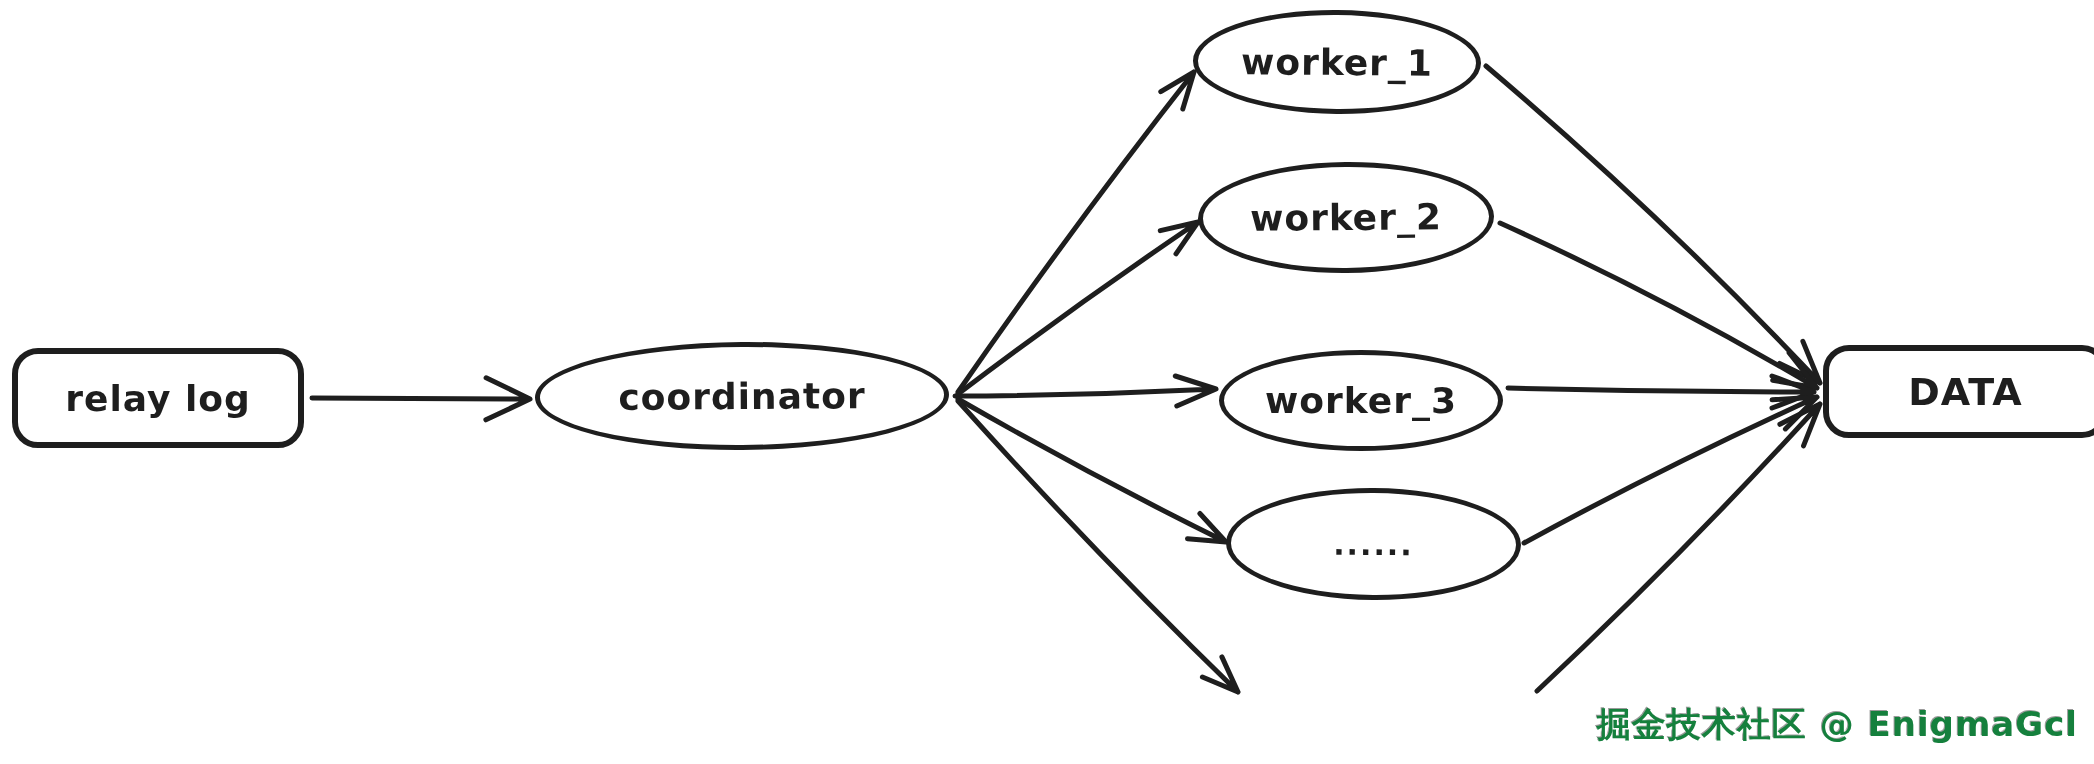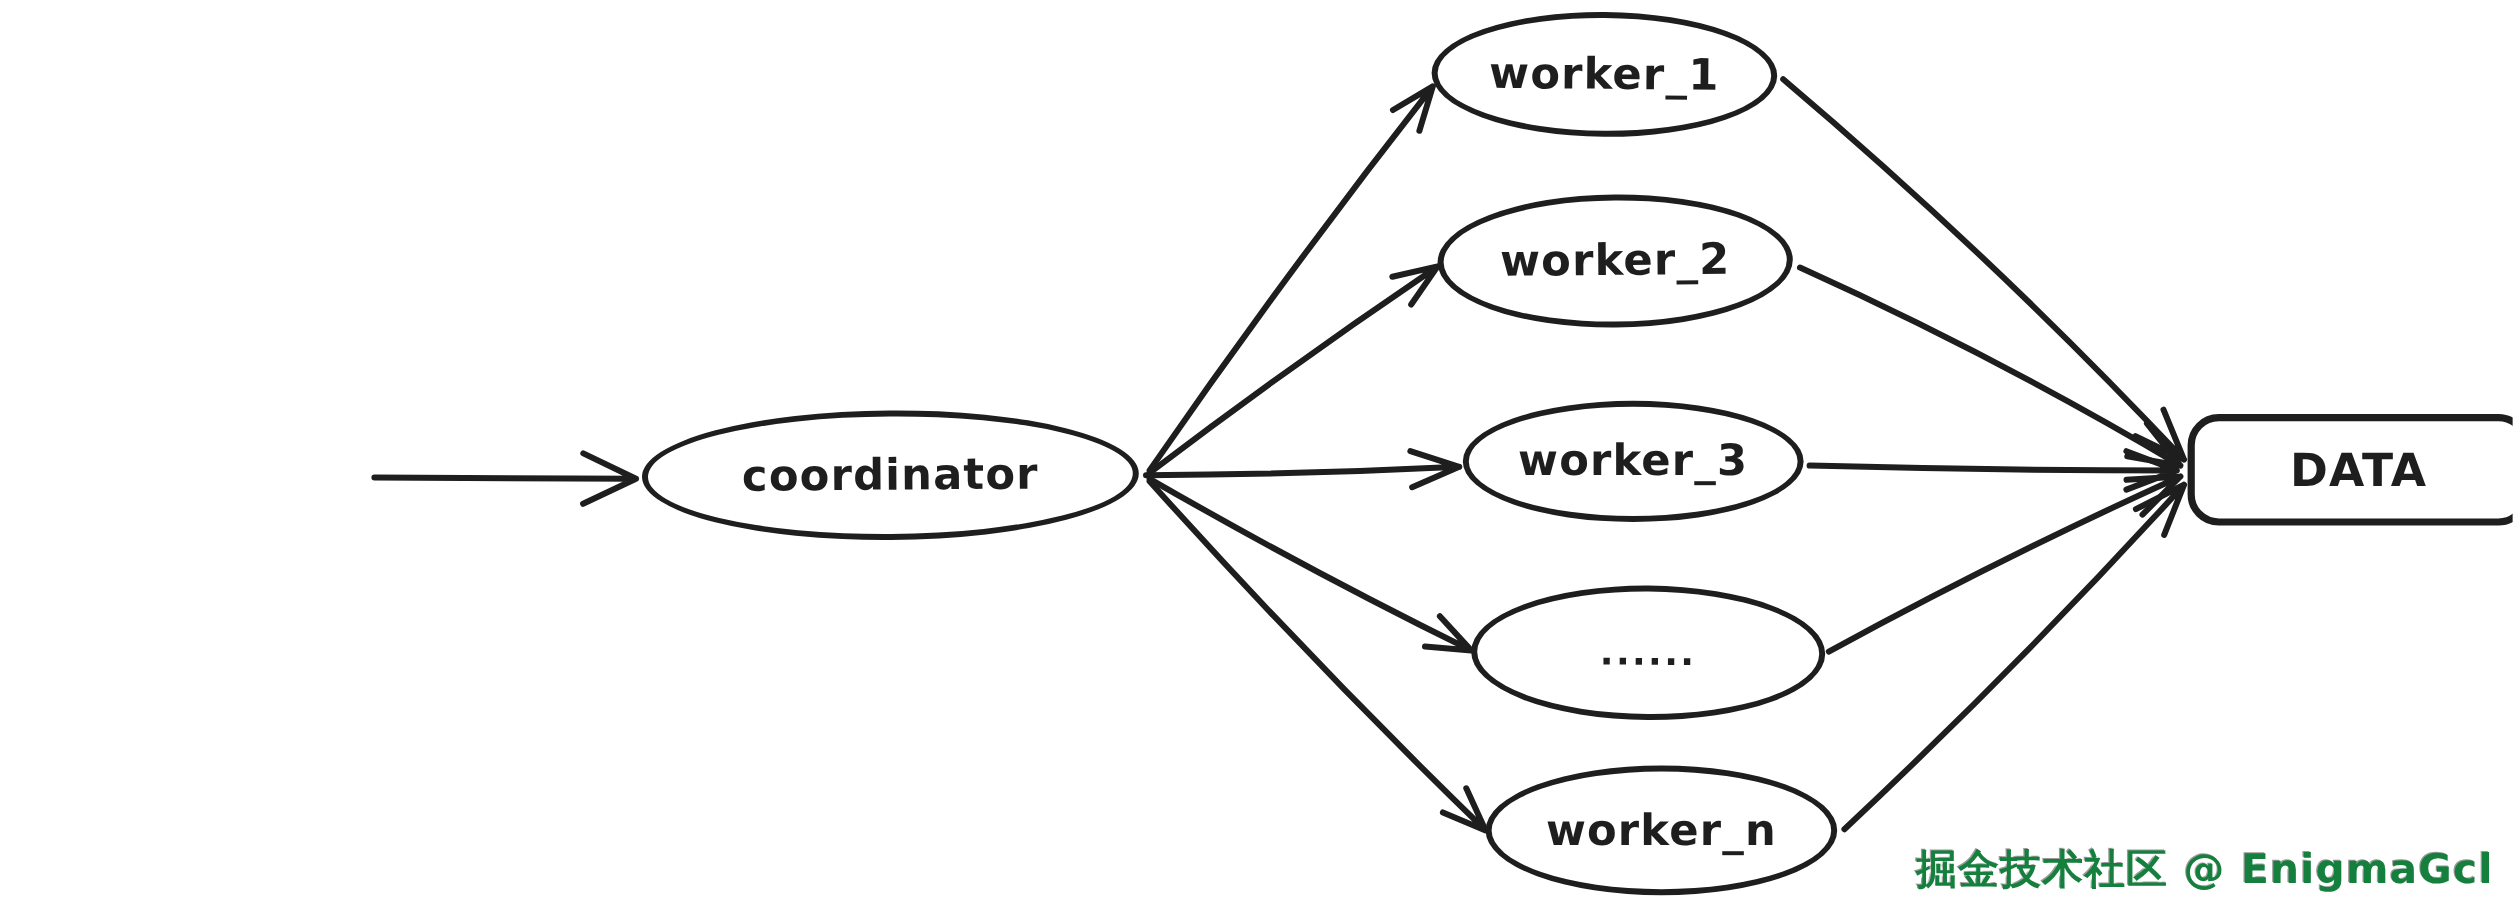--- a/index.html
+++ b/index.html
@@ -37,21 +37,21 @@
     letter-spacing: 1px;
     white-space: nowrap;
   }
   .node.rect    { border-radius: 26px; border-width: 6px; }
   .node.ellipse { border-radius: 50% / 50%; }
 
   #node-relay_log   { left: 12px;   top: 348px; width: 292px; height: 100px; }
   #node-coordinator { left: 535px;  top: 342px; width: 414px; height: 108px; transform: rotate(-0.4deg); }
   #node-worker_1    { left: 1193px; top: 10px;  width: 288px; height: 104px; transform: rotate(0.5deg); }
   #node-worker_2    { left: 1198px; top: 162px; width: 296px; height: 111px; transform: rotate(-0.5deg); }
-  #node-worker_3    { left: 1219px; top: 334px; width: 284px; height: 101px; }
+  #node-worker_3    { left: 1219px; top: 350px; width: 284px; height: 101px; }
   #node-worker_dots { left: 1226px; top: 488px; width: 295px; height: 112px; transform: rotate(0.4deg); }
   #node-worker_n    { left: 1238px; top: 638px; width: 293px; height: 108px; }
   #node-data        { left: 1823px; top: 345px; width: 285px; height: 93px; font-size: 38px; }
 
   #node-worker_dots .node-label { font-size: 30px; letter-spacing: 2px; }
 
   .watermark {
     position: absolute;
     right: 16px;
     bottom: 16px;
@@ -75,20 +75,23 @@
       <path d="M 955 396 Q 1085.5804308480272 395.49892161929677 1216 389 M 1176.8 406.0 L 1216 389 L 1175.3 376.0" fill="none" stroke="#1e1e1e" stroke-width="5" stroke-linecap="round" stroke-linejoin="round"></path>
       <path d="M 958 399 Q 1089.6462045367746 474.91130898003075 1226 542 M 1187.5 538.7 L 1226 542 L 1199.9 513.5" fill="none" stroke="#1e1e1e" stroke-width="5" stroke-linecap="round" stroke-linejoin="round"></path>
       <path d="M 958 401 Q 1092.9558342832804 551.3534927858472 1238 692 M 1202.4 677.0 L 1238 692 L 1221.9 656.9" fill="none" stroke="#1e1e1e" stroke-width="5" stroke-linecap="round" stroke-linejoin="round"></path>
       <path d="M 1486 66 Q 1661.949290305776 215.070779299277 1820 383 M 1779.6 363.4 L 1820 383 L 1802.9 341.4" fill="none" stroke="#1e1e1e" stroke-width="5" stroke-linecap="round" stroke-linejoin="round"></path>
       <path d="M 1500 223 Q 1663.1170511999933 296.62966527031585 1817 388 M 1772.7 380.3 L 1817 388 L 1789.1 352.8" fill="none" stroke="#1e1e1e" stroke-width="5" stroke-linecap="round" stroke-linejoin="round"></path>
       <path d="M 1508 388 Q 1660.973858442517 391.99982914744544 1814 392 M 1772.0 408.0 L 1814 392 L 1772.0 376.0" fill="none" stroke="#1e1e1e" stroke-width="5" stroke-linecap="round" stroke-linejoin="round"></path>
       <path d="M 1524 543 Q 1667.8240522944568 464.62977617997177 1817 397 M 1785.4 428.9 L 1817 397 L 1772.1 399.8" fill="none" stroke="#1e1e1e" stroke-width="5" stroke-linecap="round" stroke-linejoin="round"></path>
       <path d="M 1537 691 Q 1684.196411211512 553.1170187207592 1820 404 M 1803.5 445.8 L 1820 404 L 1779.9 424.3" fill="none" stroke="#1e1e1e" stroke-width="5" stroke-linecap="round" stroke-linejoin="round"></path>
     </svg>
 
+  <div class="node rect" id="node-relay_log">
+    <span class="node-label">relay log</span>
+  </div>
 
   <div class="node ellipse" id="node-coordinator">
     <span class="node-label">coordinator</span>
   </div>
 
   <div class="node ellipse" id="node-worker_1">
     <span class="node-label">worker_1</span>
   </div>
 
   <div class="node ellipse" id="node-worker_2">
@@ -96,23 +99,20 @@
   </div>
 
   <div class="node ellipse" id="node-worker_3">
     <span class="node-label">worker_3</span>
   </div>
 
   <div class="node ellipse" id="node-worker_dots">
     <span class="node-label">......</span>
   </div>
 
-  <div class="node ellipse" id="node-worker_n">
-    <span class="node-label">worker_n</span>
-  </div>
 
   <div class="node rect" id="node-data">
     <span class="node-label">DATA</span>
   </div>
 
   <div class="watermark">掘金技术社区 @ EnigmaGcl</div>
 
 </div>
 
 </body></html>

